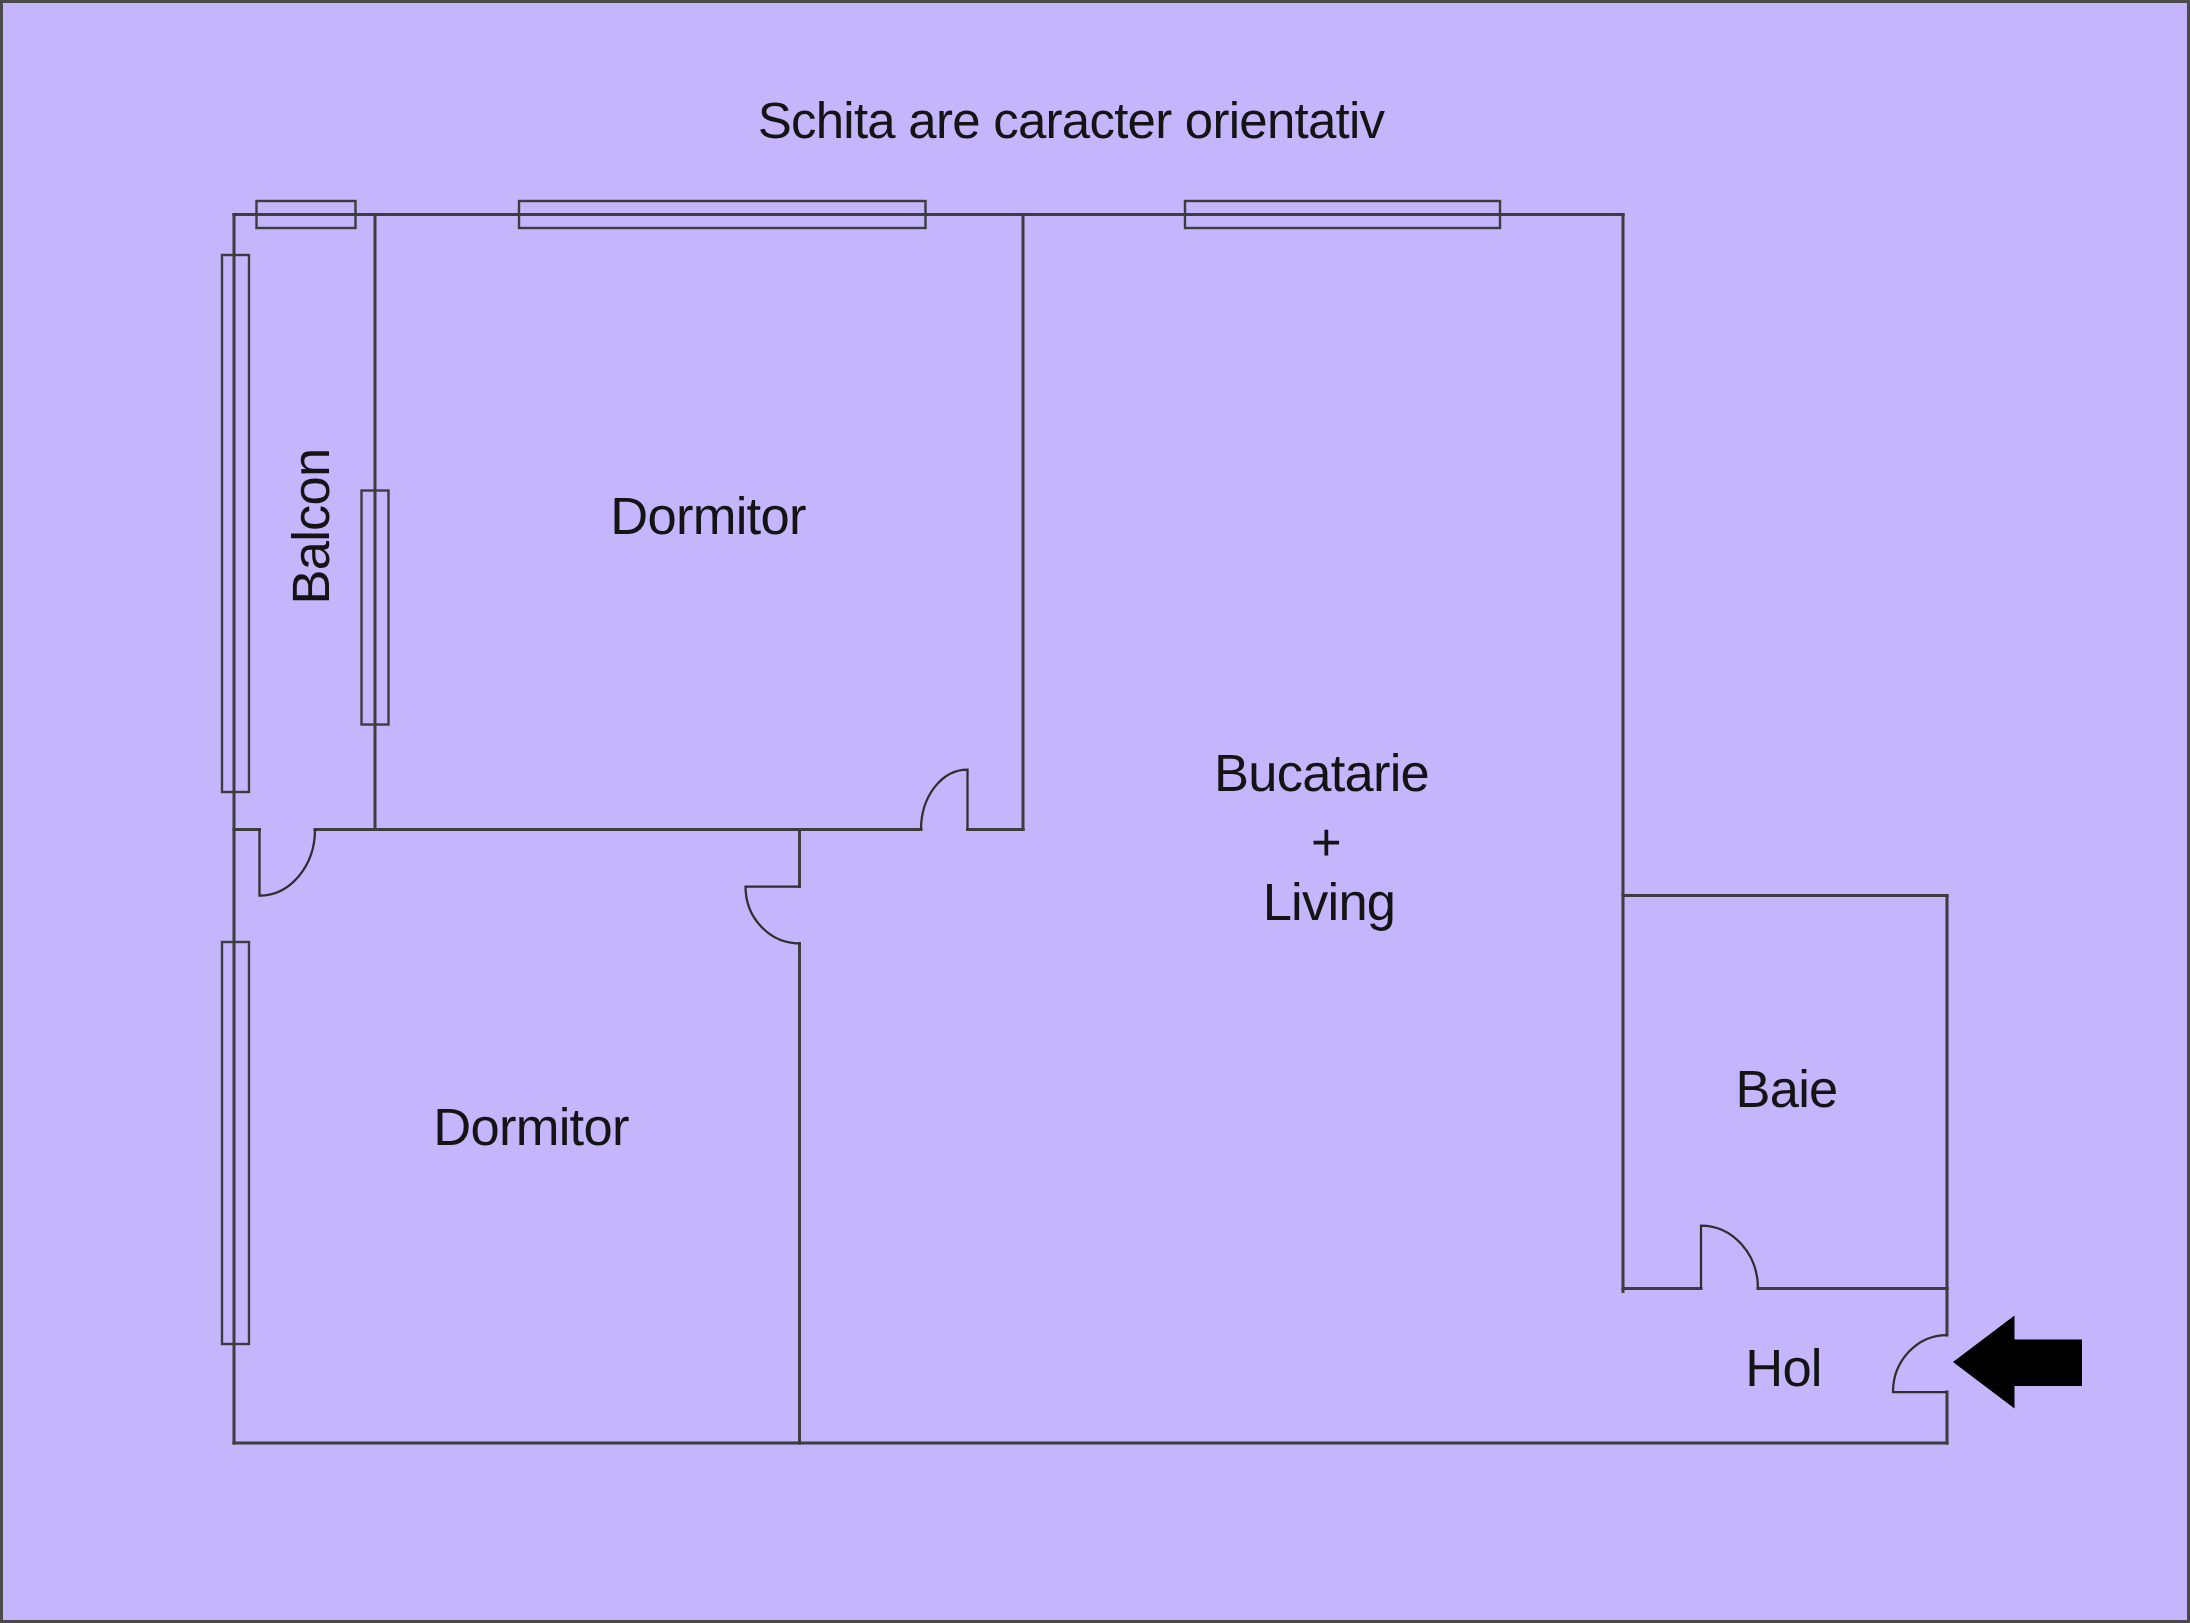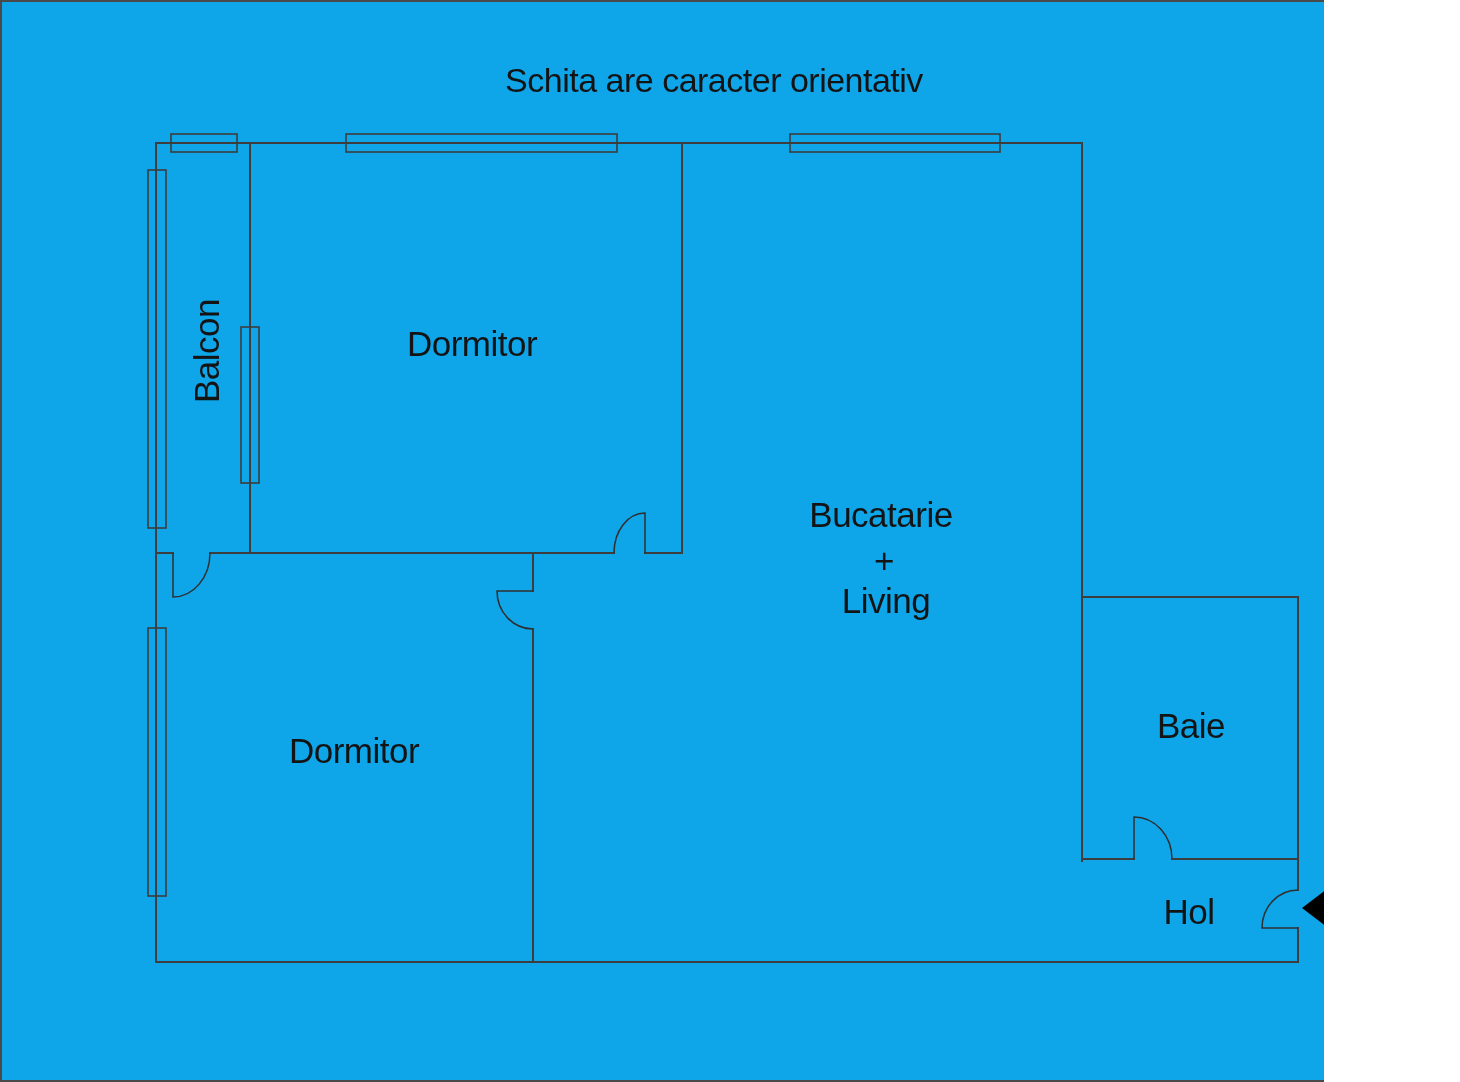--- a/index.html
+++ b/index.html
@@ -3,23 +3,23 @@
 <meta charset="utf-8">
 <style>
   html, body {
     margin: 0;
     padding: 0;
     background: #ffffff;
     font-family: "Liberation Sans", "DejaVu Sans", sans-serif;
   }
   .canvas {
     position: relative;
-    width: 1324px;
+    width: 1460px;
     height: 1082px;
-    background: #0ea5e9;
+    background: #c4b5fd;
     overflow: hidden;
   }
   svg.plan {
     display: block;
     width: 1460px;
     height: 1082px;
   }
   .wall {
     fill: none;
     stroke: #3d3d3d;

